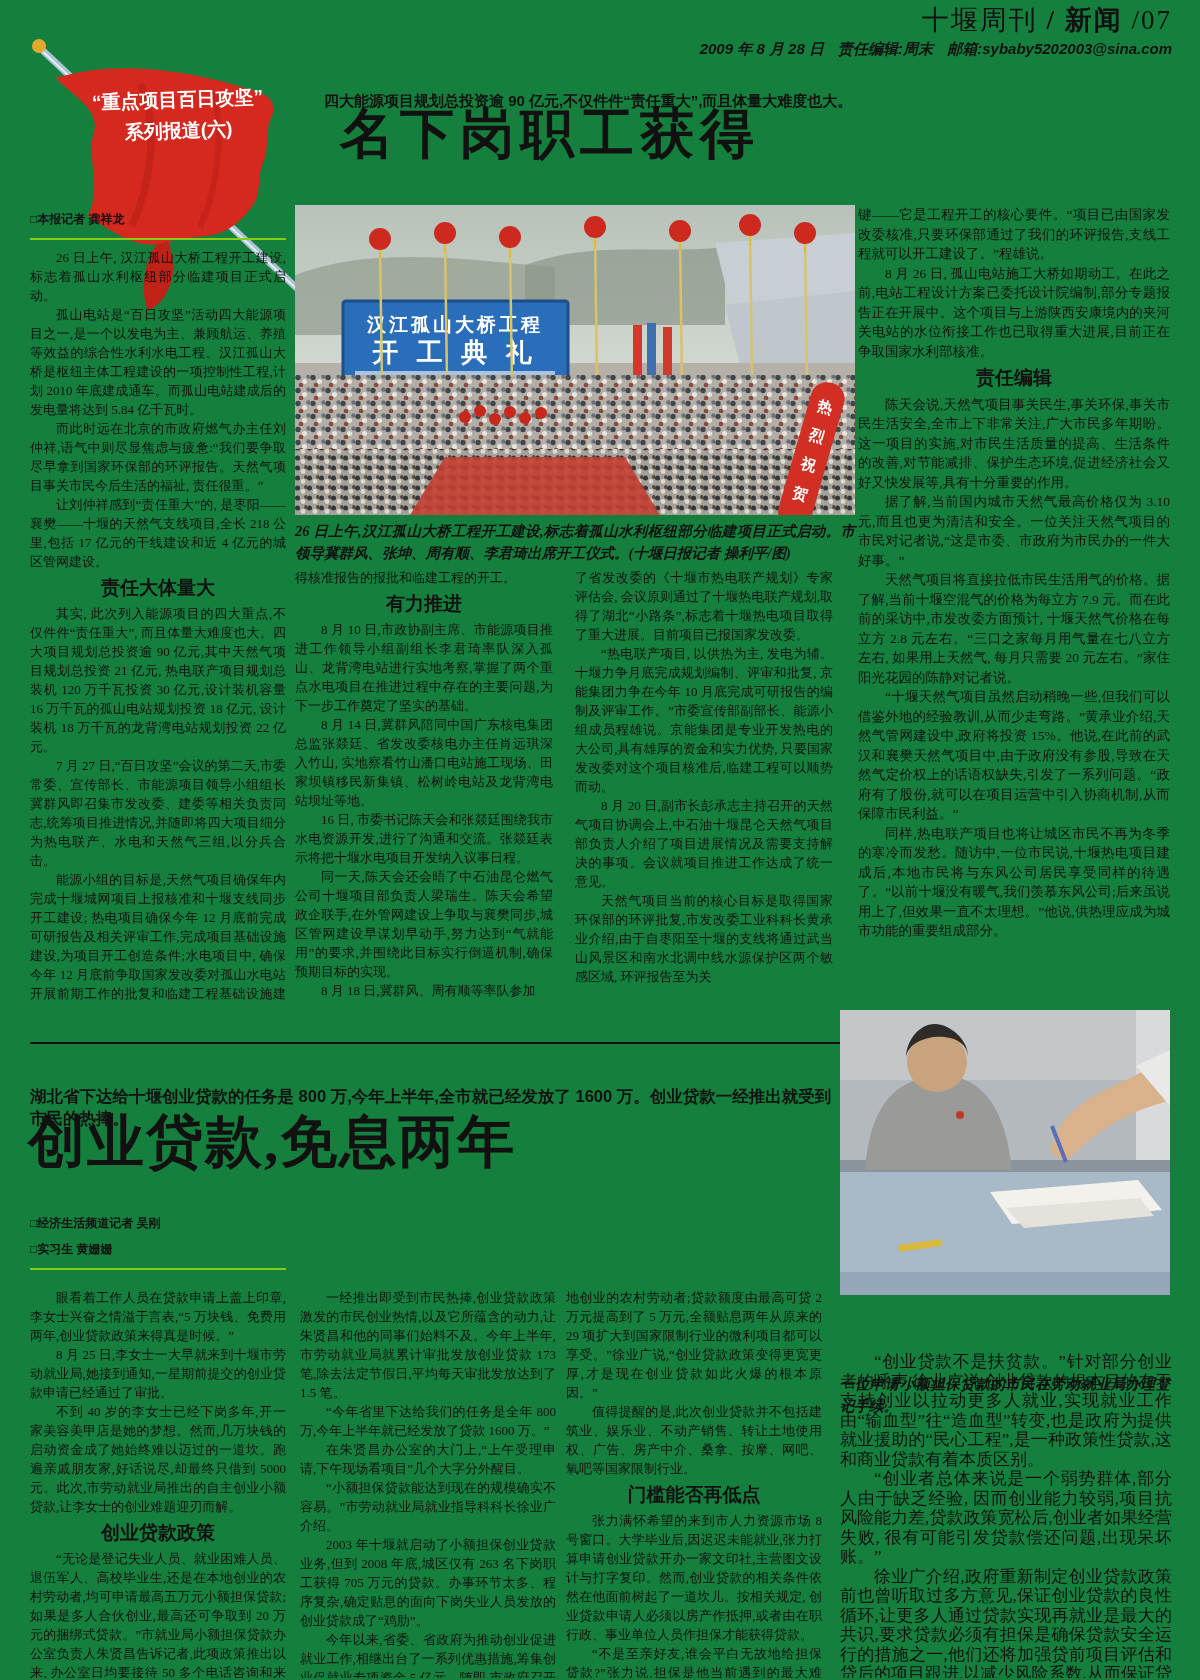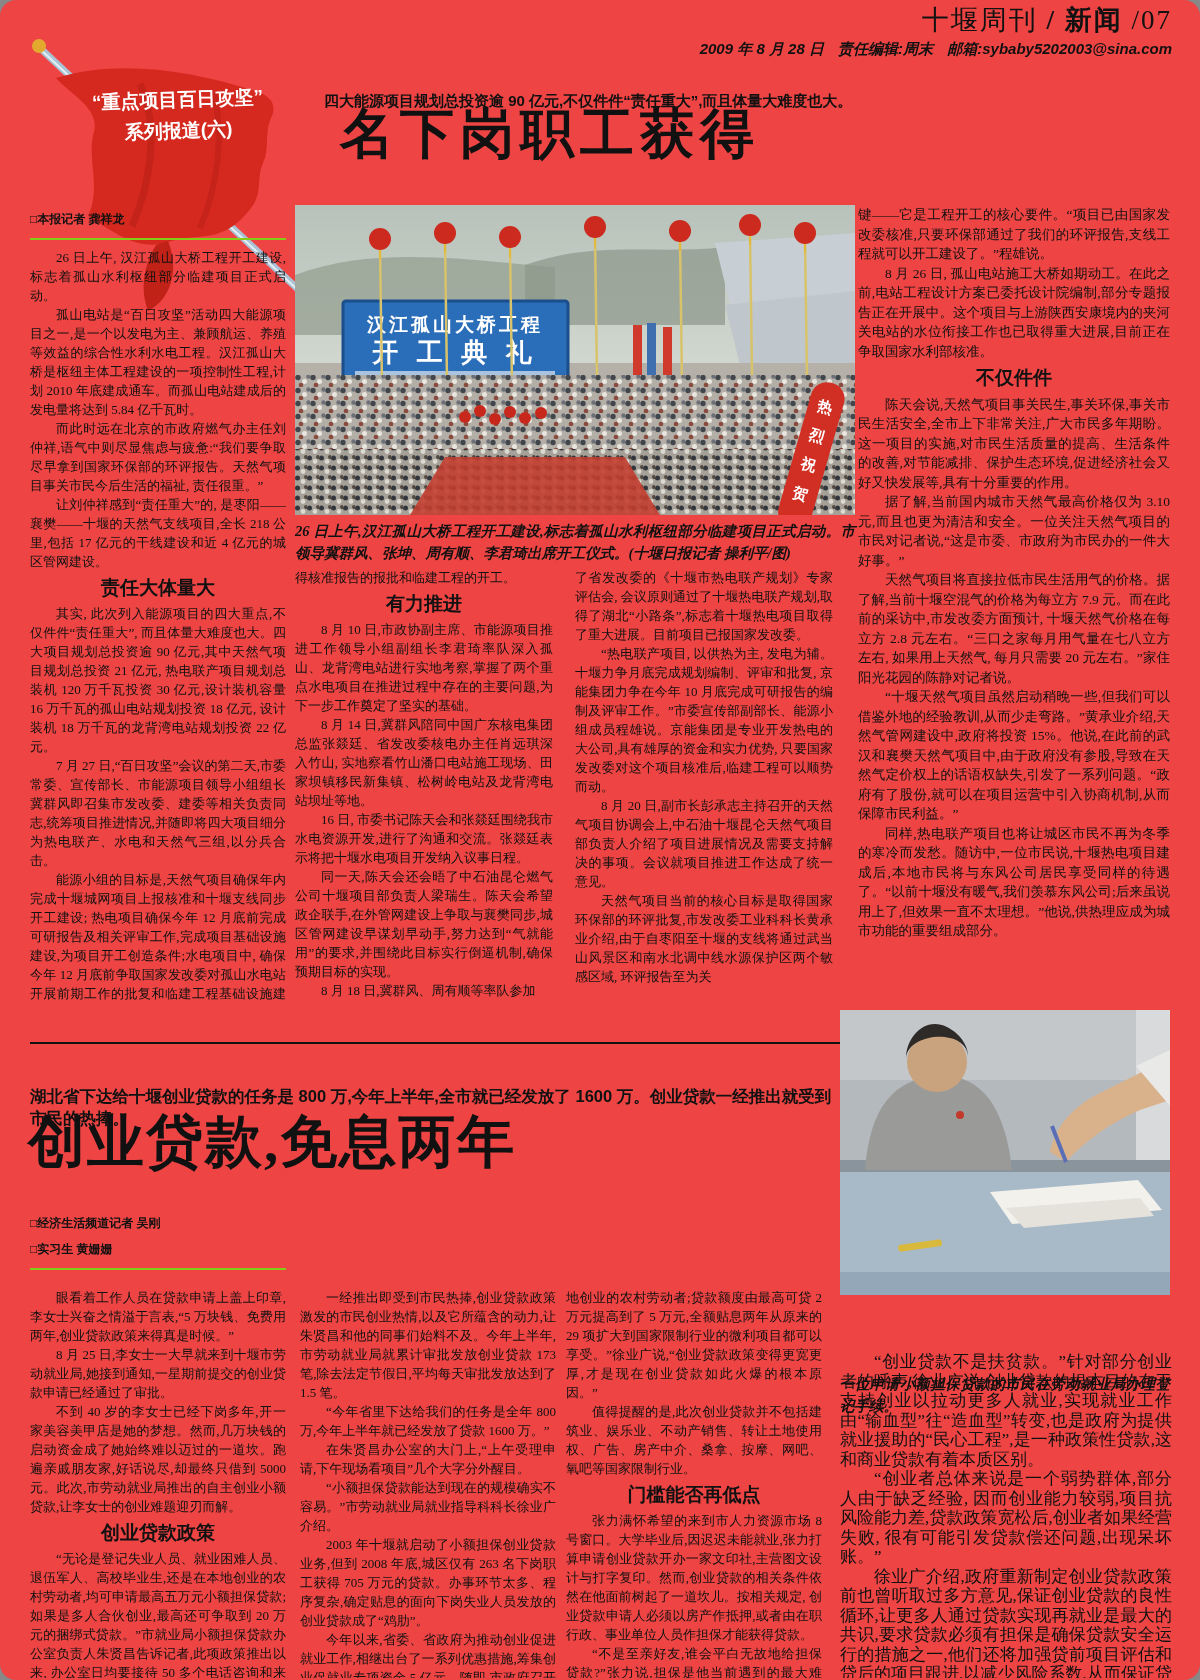--- a/index.html
+++ b/index.html
@@ -1,21 +1,20 @@
 <!DOCTYPE html>
 <html><head>
 <meta charset="utf-8">
 <style>
   * { margin:0; padding:0; box-sizing:border-box; }
   html,body { background:#888; }
   .page {
     position:relative; width:1200px; height:1680px; margin:0 auto;
-    background:#ef4444; overflow:hidden; color:#111;
+    background:#15803d; overflow:hidden; color:#111;
     font-family:"Liberation Serif","DejaVu Serif",serif;
-    border-radius:16px;
   }
   
   .masthead { position:absolute; top:2px; right:28px; font-size:27px; letter-spacing:2px; white-space:nowrap; }
   .masthead .mh-light { font-weight:400; }
   .masthead .mh-bold  { font-weight:900; }
   .headinfo { position:absolute; top:40px; right:28px; font-size:15px; font-weight:bold; font-style:italic; white-space:nowrap; font-family:"Liberation Sans","DejaVu Sans",sans-serif; }
   .headinfo span { margin-left:10px; }
   
   .flag-svg { position:absolute; left:18px; top:36px; z-index:0; }
   .flag-text { position:absolute; left:88px; top:84px; width:180px; z-index:2;
@@ -194,21 +193,21 @@
     </div>
   <div class="col a1c3">
       <p class="para cont">了省发改委的《十堰市热电联产规划》专家评估会, 会议原则通过了十堰热电联产规划,取得了湖北“小路条”,标志着十堰热电项目取得了重大进展。目前项目已报国家发改委。</p>
       <p class="para">“热电联产项目, 以供热为主, 发电为辅。十堰力争月底完成规划编制、评审和批复, 京能集团力争在今年 10 月底完成可研报告的编制及评审工作。”市委宣传部副部长、能源小组成员程雄说。京能集团是专业开发热电的大公司,具有雄厚的资金和实力优势, 只要国家发改委对这个项目核准后,临建工程可以顺势而动。</p>
       <p class="para">8 月 20 日,副市长彭承志主持召开的天然气项目协调会上,中石油十堰昆仑天然气项目部负责人介绍了项目进展情况及需要支持解决的事项。会议就项目推进工作达成了统一意见。</p>
       <p class="para">天然气项目当前的核心目标是取得国家环保部的环评批复,市发改委工业科科长黄承业介绍,由于自枣阳至十堰的支线将通过武当山风景区和南水北调中线水源保护区两个敏感区域, 环评报告至为关</p>
     </div>
   <div class="col a1c4">
       <p class="para cont">键——它是工程开工的核心要件。“项目已由国家发改委核准,只要环保部通过了我们的环评报告,支线工程就可以开工建设了。”程雄说。</p>
       <p class="para">8 月 26 日, 孤山电站施工大桥如期动工。在此之前,电站工程设计方案已委托设计院编制,部分专题报告正在开展中。这个项目与上游陕西安康境内的夹河关电站的水位衔接工作也已取得重大进展,目前正在争取国家水利部核准。</p>
-      <h4 class="subhead">不仅件件</h4>
+      <h4 class="subhead">责任编辑</h4>
       <p class="para">陈天会说,天然气项目事关民生,事关环保,事关市民生活安全,全市上下非常关注,广大市民多年期盼。这一项目的实施,对市民生活质量的提高、生活条件的改善,对节能减排、保护生态环境,促进经济社会又好又快发展等,具有十分重要的作用。</p>
       <p class="para">据了解,当前国内城市天然气最高价格仅为 3.10 元,而且也更为清洁和安全。一位关注天然气项目的市民对记者说,“这是市委、市政府为市民办的一件大好事。”</p>
       <p class="para">天然气项目将直接拉低市民生活用气的价格。据了解,当前十堰空混气的价格为每立方 7.9 元。而在此前的采访中,市发改委方面预计, 十堰天然气价格在每立方 2.8 元左右。“三口之家每月用气量在七八立方左右, 如果用上天然气, 每月只需要 20 元左右。”家住阳光花园的陈静对记者说。</p>
       <p class="para">“十堰天然气项目虽然启动稍晚一些,但我们可以借鉴外地的经验教训,从而少走弯路。”黄承业介绍,天然气管网建设中,政府将投资 15%。他说,在此前的武汉和襄樊天然气项目中,由于政府没有参股,导致在天然气定价权上的话语权缺失,引发了一系列问题。“政府有了股份,就可以在项目运营中引入协商机制,从而保障市民利益。”</p>
       <p class="para">同样,热电联产项目也将让城区市民不再为冬季的寒冷而发愁。随访中,一位市民说,十堰热电项目建成后,本地市民将与东风公司居民享受同样的待遇了。“以前十堰没有暖气,我们羡慕东风公司;后来虽说用上了,但效果一直不太理想。”他说,供热理应成为城市功能的重要组成部分。</p>
     </div>
 
   <div class="divider"></div>
 
   <div class="standfirst">湖北省下达给十堰创业贷款的任务是 800 万,今年上半年,全市就已经发放了 1600 万。创业贷款一经推出就受到市民的热捧。</div>

